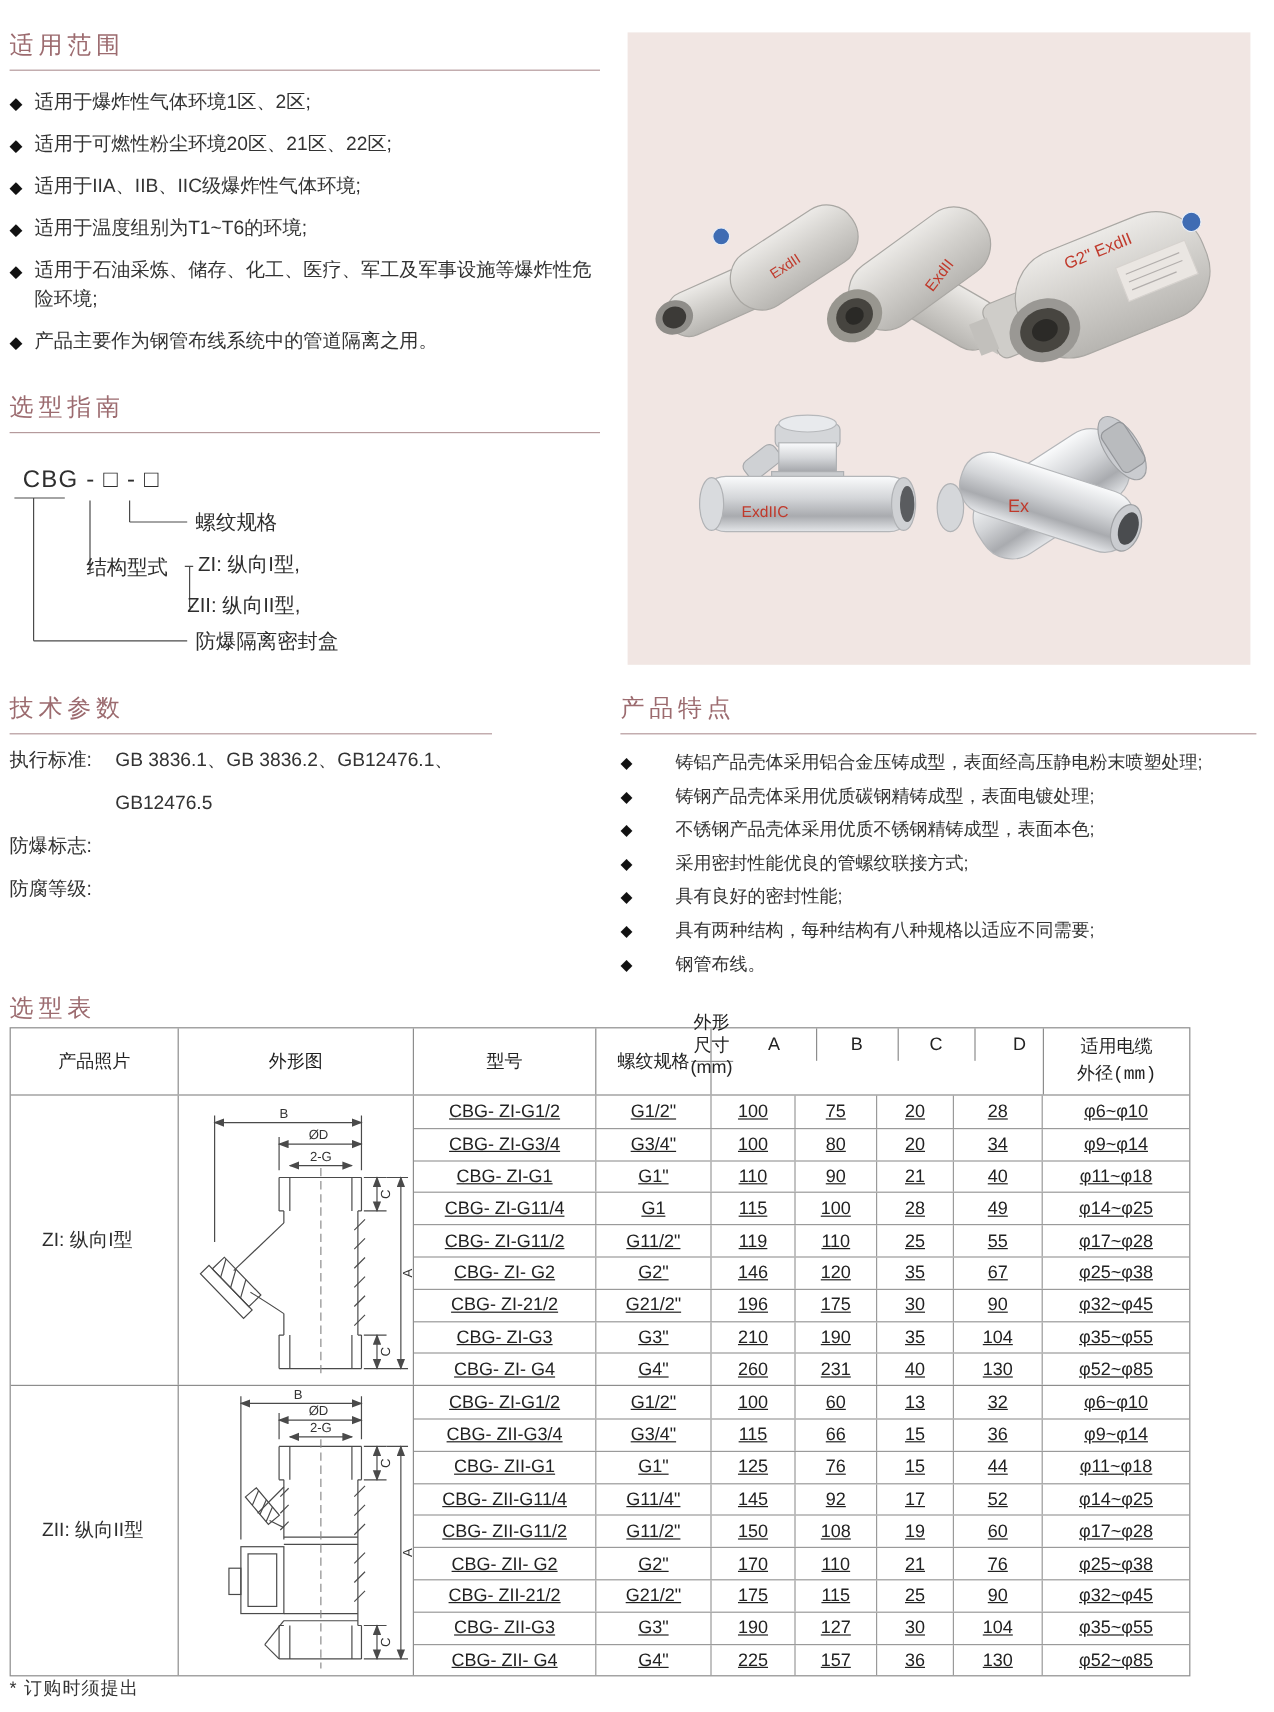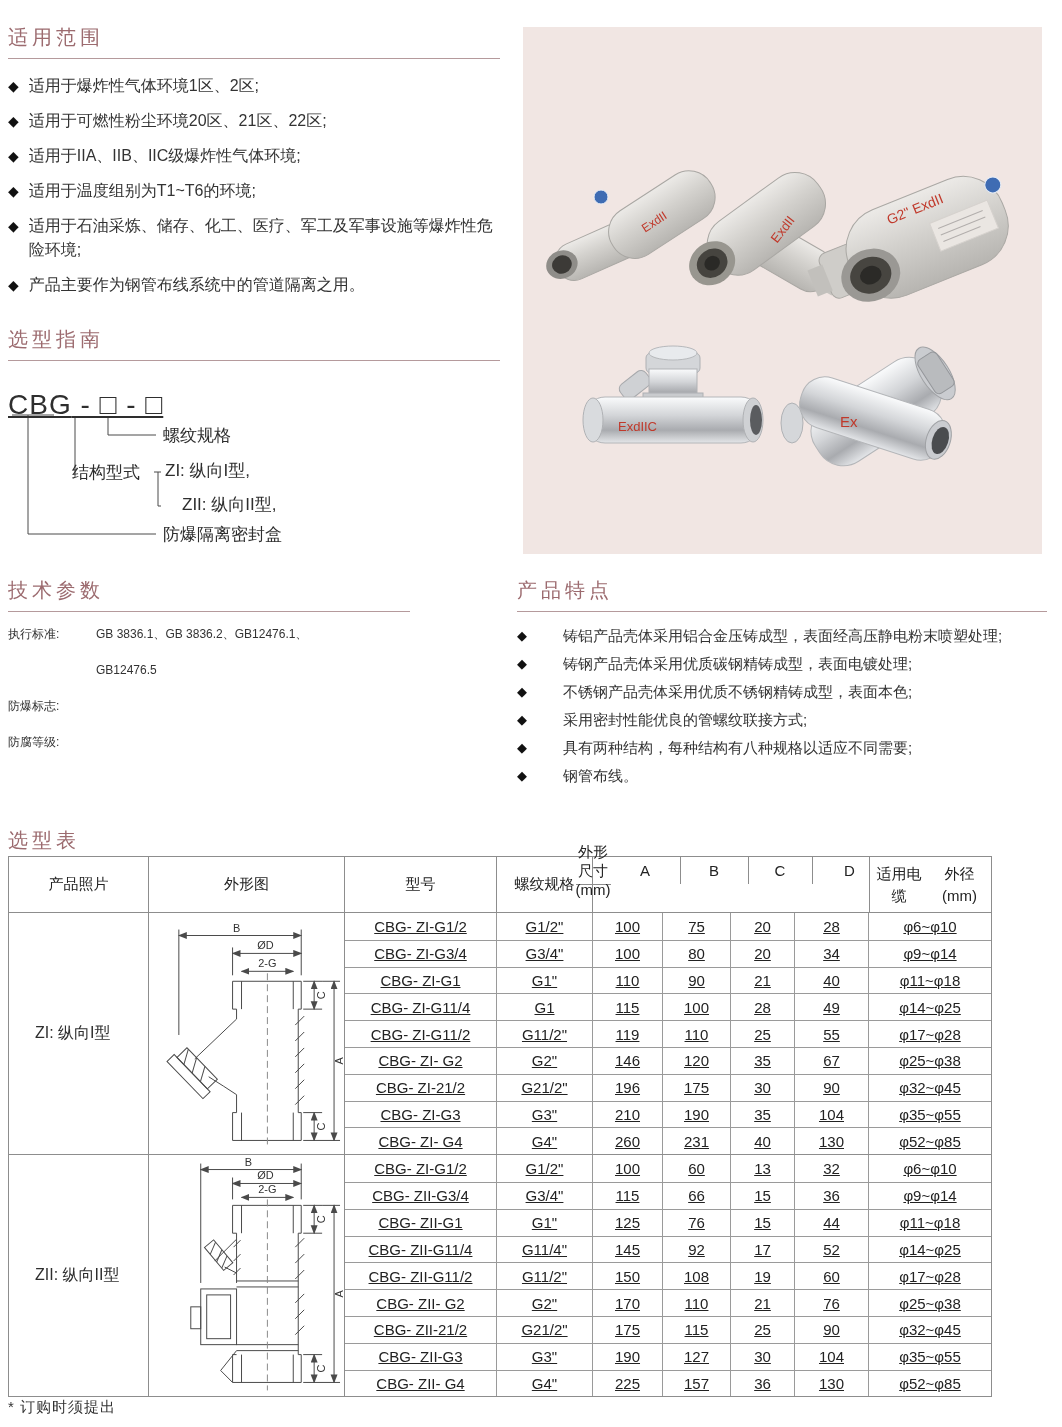--- a/index.html
+++ b/index.html
@@ -28,54 +28,54 @@
   .diamond { flex: none; margin-right: 10px; font-size: 14px; color: #111; }
   .diamond::before { content: "◆"; }
 
   
   .photos-panel { position: absolute; left: 523px; top: 27px; width: 519px; height: 527px; background: #f1e6e3; }
 
   
   .guide { position: absolute; left: 8px; top: 326px; width: 492px; }
   .diagram { position: relative; height: 190px; margin-top: 8px; font-size: 17px; color: #2e2e2e; }
   .diagram svg.connectors { position: absolute; left: 0; top: 0; }
-  .code-line { position: absolute; left: 0; top: 20px; font-size: 28px; letter-spacing: 1px; color: #2e2e2e; text-decoration: underline; }
+  .code-line { position: absolute; left: 11px; top: 20px; font-size: 20px; letter-spacing: 1px; color: #2e2e2e; }
   .g-label { position: absolute; white-space: nowrap; }
   .lbl-thread { left: 155px; top: 55px; }
   .lbl-structure { left: 64px; top: 92px; }
   .lbl-zi { left: 157px; top: 90px; }
-  .lbl-zii { left: 174px; top: 124px; text-align: right; }
+  .lbl-zii { left: 148px; top: 124px; text-align: right; }
   .lbl-product { left: 155px; top: 154px; }
 
   
   .tech { position: absolute; left: 8px; top: 577px; width: 420px; }
   .tech .heading { width: 402px; }
   .tech-rows { margin-top: 4px; }
-  .tech-row { display: flex; font-size: 12px; color: #333; }
+  .tech-row { display: flex; font-size: 16px; color: #333; }
   .t-label { flex: none; width: 88px; line-height: 36px; }
   .t-val { flex: 1; }
   .t-val div { line-height: 36px; }
 
   
   .features { position: absolute; left: 517px; top: 577px; width: 530px; }
   .features .bullet-list { margin-top: 12px; }
   .features .bullet-list li { font-size: 15px; line-height: 23px; margin-bottom: 5px; gap: 28px; }
   .features .diamond { font-size: 13px; margin-right: 8px; }
 
   
   .seltable-title { position: absolute; left: 8px; top: 827px; }
   .sel-table { position: absolute; left: 8px; top: 856px; width: 984px; border: 1px solid #8d8d8d; font-size: 15px; color: #222; }
   .t-head { display: flex; height: 56px; border-bottom: 1px solid #8d8d8d; }
   .hc { border-right: 1px solid #8d8d8d; display: flex; align-items: center; justify-content: center; text-align: center; }
   .c-photo { width: 140px; }
   .c-draw  { width: 196px; }
   .c-model { width: 152px; }
   .c-thread{ width: 96px; }
   .c-dims  { width: 277px; flex-direction: row; padding: 0; align-items: stretch; }
-  .c-cable { flex: 1; border-right: none; line-height: 22px; }
+  .c-cable { flex: 1; border-right: none; flex-direction: column; line-height: 22px; font-family: Liberation Mono, monospace; }
   .dims-top { height: 28px; border-bottom: 1px solid #8d8d8d; display: flex; align-items: center; justify-content: center; }
   .dims-bottom { display: flex; height: 27px; }
   .dc { flex: none; display: flex; align-items: center; justify-content: center; border-right: 1px solid #8d8d8d; }
   .dc-a { width: 70px; } .dc-b { width: 68px; } .dc-c { width: 64px; } .dc-d { width: 74px; border-right: none; }
 
   .t-group { display: flex; }
   .t-group + .t-group { border-top: 1px solid #8d8d8d; }
   .g-photo { width: 140px; border-right: 1px solid #8d8d8d; display: flex; align-items: center; padding-left: 26px; font-size: 16px; color: #2e2e2e; }
   .g-draw { width: 196px; border-right: 1px solid #8d8d8d; display: flex; align-items: center; justify-content: center; }
   .g-rows { flex: 1; display: flex; flex-direction: column; text-decoration: underline; }
@@ -296,20 +296,24 @@
       <li>
         <span class="diamond"></span>
         <span>不锈钢产品壳体采用优质不锈钢精铸成型，表面本色;</span>
       </li>
 
       <li>
         <span class="diamond"></span>
         <span>采用密封性能优良的管螺纹联接方式;</span>
       </li>
 
+      <li>
+        <span class="diamond"></span>
+        <span>具有良好的密封性能;</span>
+      </li>
 
       <li>
         <span class="diamond"></span>
         <span>具有两种结构，每种结构有八种规格以适应不同需要;</span>
       </li>
 
       <li>
         <span class="diamond"></span>
         <span>钢管布线。</span>
       </li>

